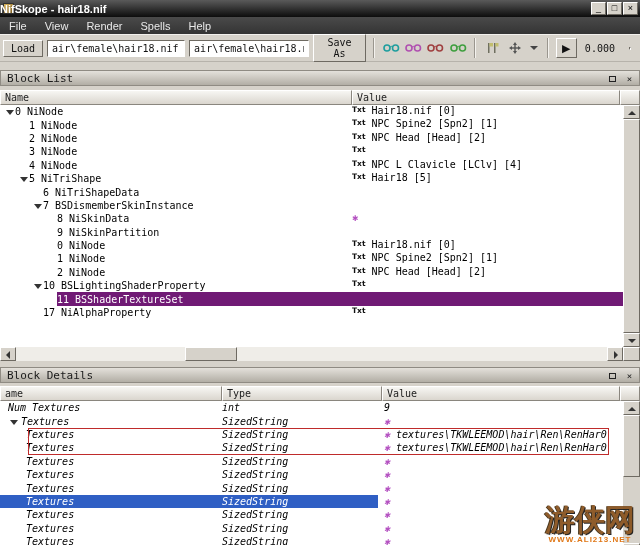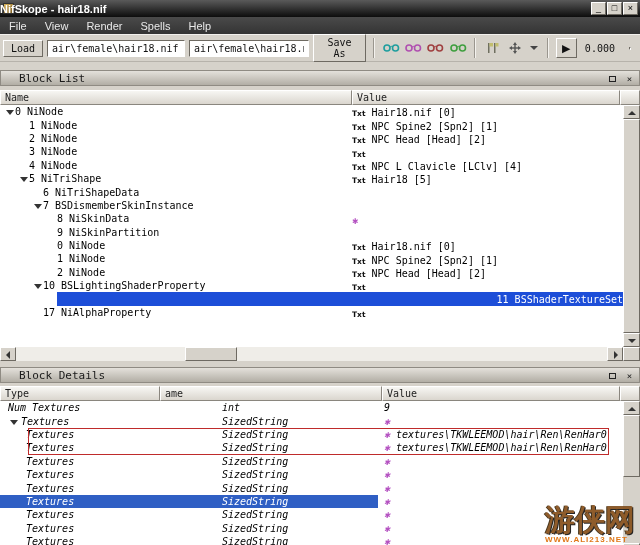--- a/index.html
+++ b/index.html
@@ -28,37 +28,37 @@
   .sep { width:2px; height:20px; border-left:1px solid #9a968e; border-right:1px solid #f4f2ee; margin:0 3px; }
   .iconbtn { width:21px; height:20px; display:flex; align-items:center; justify-content:center; background:transparent; }
   .chevbtn { width:13px; height:20px; display:flex; align-items:center; justify-content:center; }
   .chev { width:0; height:0; border-left:4px solid transparent; border-right:4px solid transparent; border-top:4px solid #444; }
   .playbtn { width:24px; height:20px; font-size:11px; color:#111; display:flex; align-items:center; justify-content:center; }
   .timeval { font-family:"DejaVu Sans Mono",monospace; font-size:10px; color:#111; padding:0 4px; }
   .groove { flex:1; height:3px; border:1px solid; border-color:#6e6a62 #ffffff #ffffff #6e6a62; margin:0 6px; }
 
   
   .gap8 { height:8px; } .gap6 { height:6px; } .gap4 { height:4px; } .gap3 { height:3px; }
-  .dockheader { height:16px; background:linear-gradient(180deg,#e4e1db,#b2aea5); border:1px solid #8f8b83; display:flex; align-items:center; font-family:"DejaVu Sans Mono",monospace; font-size:11px; color:#1a1a1a; padding-left:18px; position:relative; }
+  .dockheader { height:16px; background:linear-gradient(180deg,#e4e1db,#b2aea5); border:1px solid #8f8b83; display:flex; align-items:center; font-family:"DejaVu Sans Mono",monospace; font-size:11px; color:#1a1a1a; padding-left:6px; position:relative; }
   .dockbtns { position:absolute; right:3px; top:2px; display:flex; gap:4px; }
   .dockbtn { width:13px; height:11px; display:flex; align-items:center; justify-content:center; font-size:9px; color:#222; }
   .floatglyph { width:7px; height:6px; border:1px solid #222; background:transparent; }
 
   .cols { height:15px; display:flex; background:#5eead4; }
   .col { background:linear-gradient(180deg,#f7f6f3,#dad6ce); border:1px solid; border-color:#ffffff #8a867e #8a867e #ffffff; font-family:"DejaVu Sans Mono",monospace; font-size:10px; color:#222; padding:0 4px; line-height:13px; }
 
   
   .treeview { height:242px; background:#fff; position:relative; overflow:hidden; padding-right:17px; }
   .trow { display:flex; align-items:center; height:13.4px; position:relative; font-family:"DejaVu Sans Mono",monospace; font-size:10px; color:#000; white-space:nowrap; }
   .spacer { display:inline-block; height:100%; flex:none; }
   .expander { display:inline-block; width:11px; flex:none; text-align:center; }
   .expander.open::before { content:''; display:inline-block; border-left:4px solid transparent; border-right:4px solid transparent; border-top:5px solid #333; }
   .rowfill { flex:1; height:100%; display:flex; align-items:center; }
-  .rowfill.sel { background:#1d4ed8; color:#fff;justify-content:flex-end; }
-  .tvalue { position:absolute; left:352px; top:0; height:100%; display:flex; align-items:flex-end; }
+  .rowfill.sel { background:#701a75; color:#fff; }
+  .tvalue { position:absolute; left:352px; top:0; height:100%; display:flex; align-items:flex-start; }
   .txticon { font-family:"DejaVu Sans",sans-serif; font-size:7.5px; font-weight:bold; color:#111; margin-right:6px; }
   .flower { color:#b34fc0; font-size:10px; margin-right:6px; }
 
   
   .vscroll { position:absolute; top:0; right:0; bottom:0; width:17px; background:#d6d2ca; }
   .sbtnv { position:absolute; left:0; width:17px; height:14px; }
   .sbtnv.up { top:0; } .sbtnv.down { bottom:0; }
   .tri-up { position:absolute; left:4px; top:5px; border-left:4px solid transparent; border-right:4px solid transparent; border-bottom:4px solid #333; }
   .tri-down { position:absolute; left:4px; top:5px; border-left:4px solid transparent; border-right:4px solid transparent; border-top:4px solid #333; }
   .vthumb { position:absolute; left:0; width:17px; }
@@ -74,21 +74,21 @@
   .drow { position:relative; height:13.4px; font-family:"DejaVu Sans Mono",monospace; font-size:10px; color:#000; white-space:nowrap; }
   .dname { position:absolute; top:0; height:100%; display:flex; align-items:center; }
   .dtype { position:absolute; left:222px; top:0; height:100%; display:flex; align-items:center; }
   .dvalue { position:absolute; left:384px; top:0; height:100%; display:flex; align-items:center; }
   .selbar { position:absolute; left:0; top:0; width:378px; height:100%; background:#2f5fc4; }
   .drow.selected .dname, .drow.selected .dtype { color:#fff; z-index:1; }
   .dexp { margin-right:2px; }
   .annotation { position:absolute; left:28px; width:581px; top:26.5px; height:27.5px; border:1px solid #bf2b2b; z-index:3; pointer-events:none; }
 
   
-  .watermark { position:absolute; right:5px; bottom:1px; text-align:left; z-index:6; pointer-events:none; }
+  .watermark { position:absolute; right:5px; bottom:1px; text-align:center; z-index:6; pointer-events:none; }
   .wm-title { font-size:30px; font-weight:bold; color:#8a5420; text-shadow:1px 1px 0 #1a1a1a, -1px 0 0 #3a2a10; line-height:30px; opacity:.95; }
   .wm-sub { font-size:8px; letter-spacing:1px; color:#e07818; font-weight:bold; }
 </style>
 </head>
 <body>
 
 <div class="titlebar">
   <span class="appicon"></span>
   <span class="title">NifSkope - hair18.nif</span>
   <span class="winbtns">
@@ -372,22 +372,22 @@
   <span>Block Details</span>
   <span class="dockbtns">
     <span class="dockbtn">
         <span class="floatglyph"></span>
       </span>
     <span class="dockbtn">×</span>
   </span>
 </div>
 <div class="gap3"></div>
 <div class="cols">
+  <span class="col" style="width:222px">ame</span>
   <span class="col" style="width:160px">Type</span>
-  <span class="col" style="width:222px">ame</span>
   <span class="col" style="width:238px">Value</span>
   <span class="col" style="width:20px"></span>
 </div>
 <div class="detailview">
   <div>
       <div class="drow">
         <span class="dname" style="left: 8px;">
           <span>Num Textures</span>
         </span>
         <span class="dtype">int</span>

